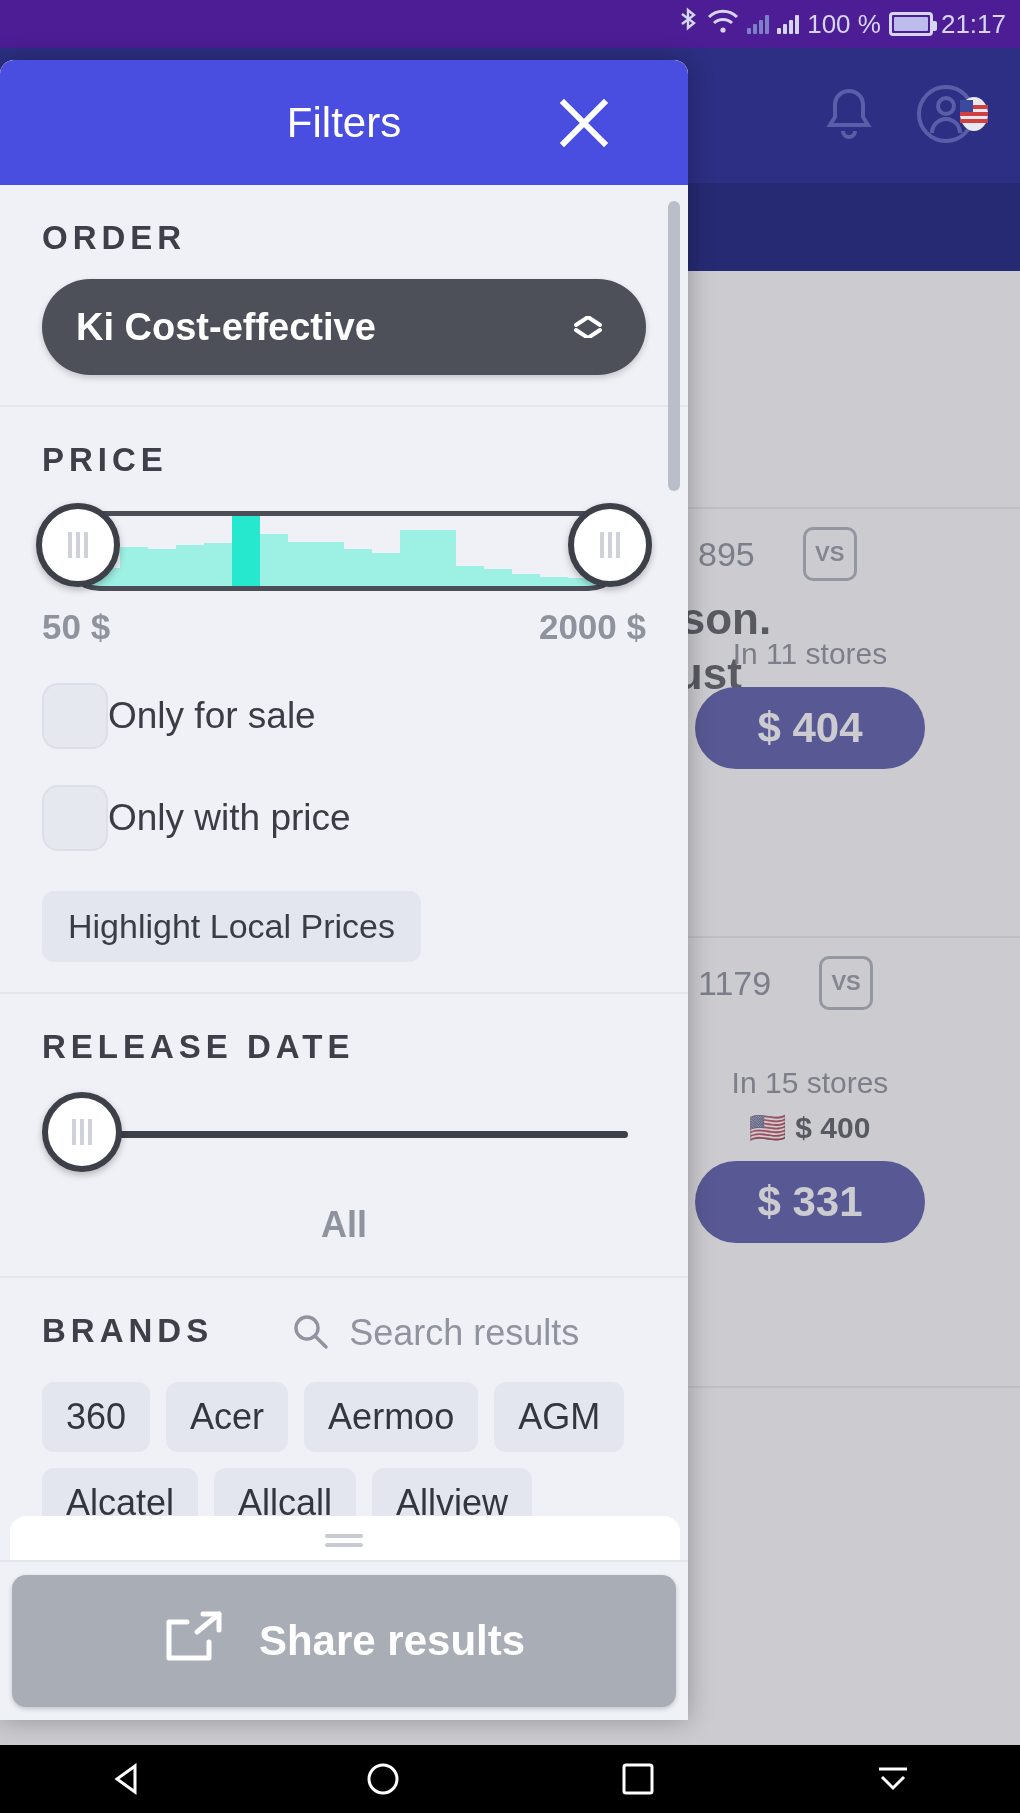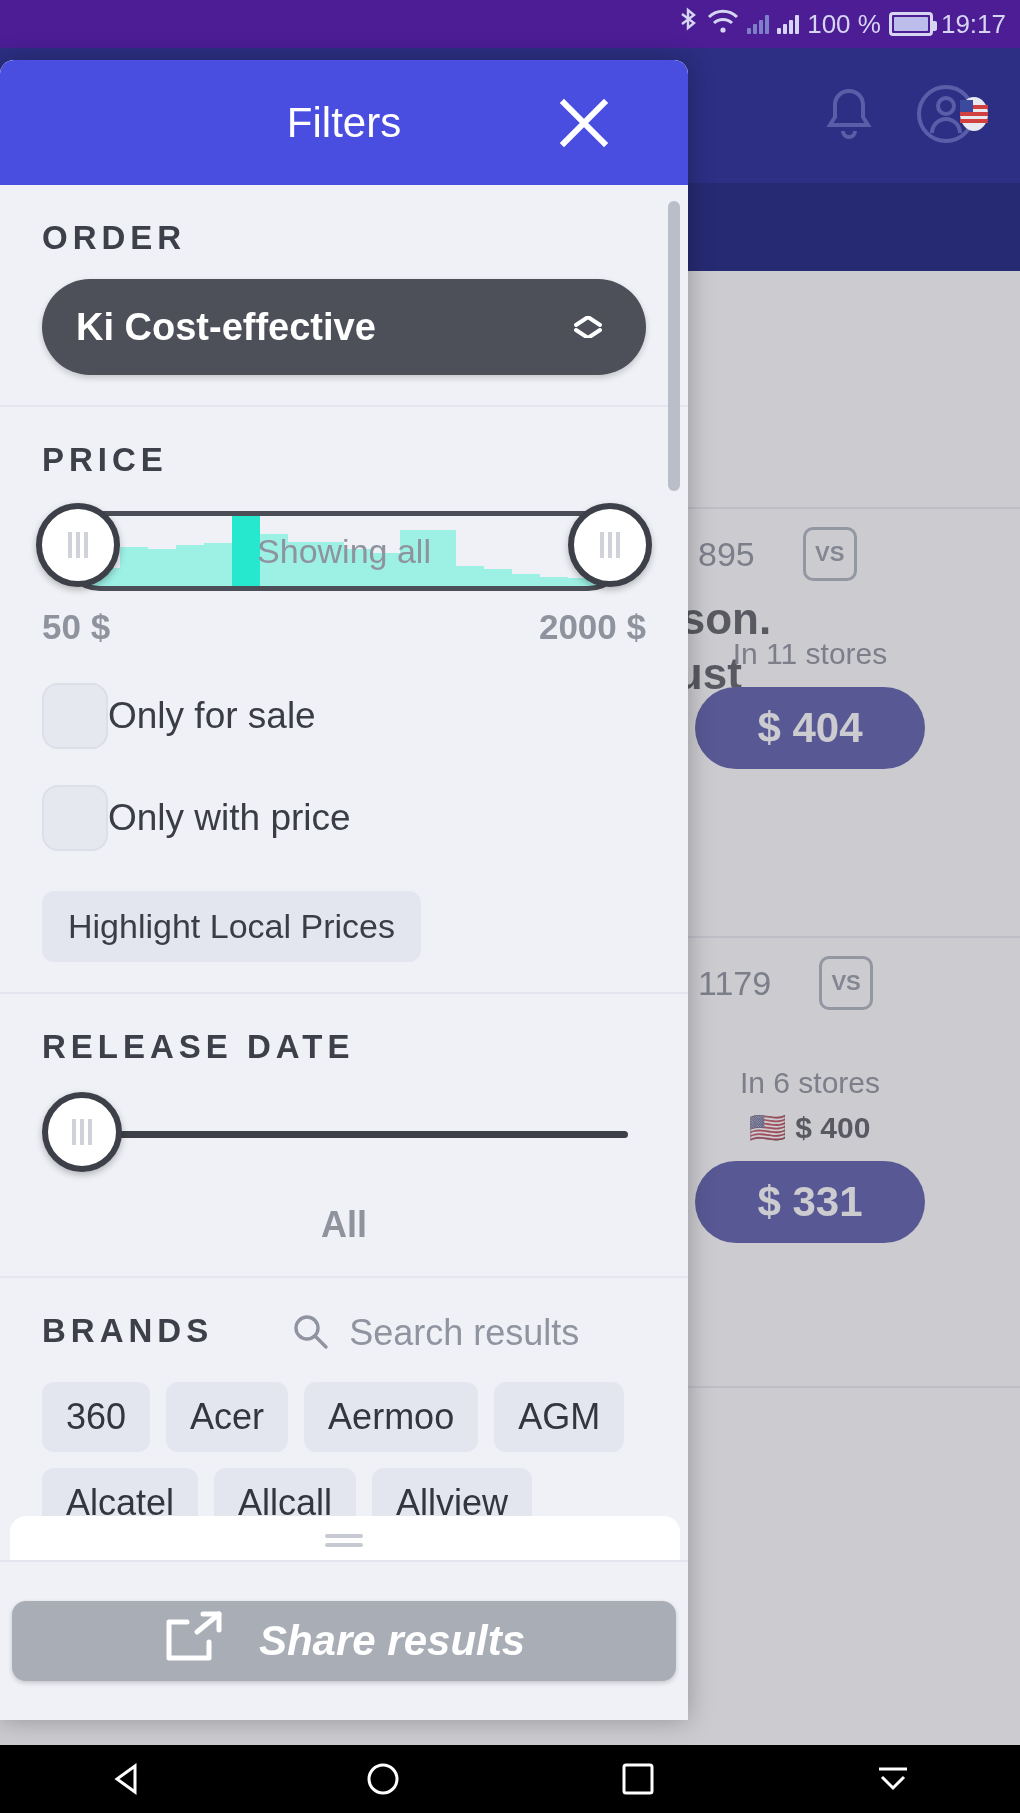--- a/index.html
+++ b/index.html
@@ -180,25 +180,24 @@
     background:#fff; border:7px solid #3d4048; box-shadow:0 3px 6px rgba(0,0,0,0.25);
   }
 
   
   #share-bar {
     position:absolute; left:0; bottom:0; width:688px; height:160px;
     background:#eff1f6; border-top:2px solid #e3e6ee;
     display:flex; align-items:center; justify-content:center; z-index:9;
   }
   #share-btn {
-    width:664px; height:80px; background:#a9adb6; border-radius:14px;
+    width:664px; height:132px; background:#a9adb6; border-radius:14px;
     display:flex; align-items:center; justify-content:center; gap:34px;
     color:#fff; font-size:42px; font-weight:bold;
     box-shadow:0 2px 5px rgba(0,0,0,0.18);
-    font-style:italic;
   }
   #share-btn svg { width:62px; height:56px; }
 
   
   #panel-scroll {
     position:absolute; right:8px; top:16px; width:12px; height:290px;
     background:#b9bec9; border-radius:6px; z-index:10;
   }
 
   
@@ -237,21 +236,21 @@
       <span class="sig-bars">
           <i></i>
           <i></i>
           <i></i>
           <i></i>
         </span>
       <span>100 %</span>
       <span class="batt">
           <i></i>
         </span>
-      <span>19:17</span>
+      <span>21:17</span>
     </div>
   </div>
 
   <div id="bg-appbar">
     <div class="icons">
       <span>
         <svg width="54" height="58" viewBox="0 0 54 58">
           <path d="M27 6c-8 0-14 6-14 14v12l-5 8h38l-5-8V20c0-8-6-14-14-14z" fill="none" stroke="#5a5ea8" stroke-width="4"></path>
           <path d="M21 46a6 6 0 0 0 12 0" fill="none" stroke="#5a5ea8" stroke-width="4"></path>
         </svg>
@@ -293,21 +292,21 @@
     <div class="bg-card" style="top:665px;height:430px;">
       <div class="bg-likes">
         <span class="heart">
           <svg viewBox="0 0 40 36">
               <path d="M20 33S3 22 3 12A9 9 0 0 1 20 8 9 9 0 0 1 37 12c0 10-17 21-17 21z" fill="none" stroke="#7d838f" stroke-width="3"></path>
             </svg>
         </span>
         <span>1179</span>
         <span class="vsbox">VS</span>
       </div>
-      <div class="bg-store">In 6 stores</div>
+      <div class="bg-store">In 15 stores</div>
       <div class="bg-local">
         <span>🇺🇸</span>
         <span>$ 400</span>
       </div>
       <div class="bg-price">$ 331</div>
     </div>
 
     <div class="bg-card" style="top:1115px;height:200px;"></div>
   </div>
 
@@ -362,21 +361,20 @@
             <i style="height: 78%;"></i>
             <i style="height: 78%;"></i>
             <i style="height: 30%;"></i>
             <i style="height: 26%;"></i>
             <i style="height: 20%;"></i>
             <i style="height: 16%;"></i>
             <i style="height: 14%;"></i>
             <i style="height: 12%;"></i>
           </div>
         <div class="ps-track"></div>
-        <div class="ps-label">Showing all</div>
         <div class="ps-knob left">
             <span class="grip">
               <i></i>
               <i></i>
               <i></i>
             </span>
           </div>
         <div class="ps-knob right">
             <span class="grip">
               <i></i>

